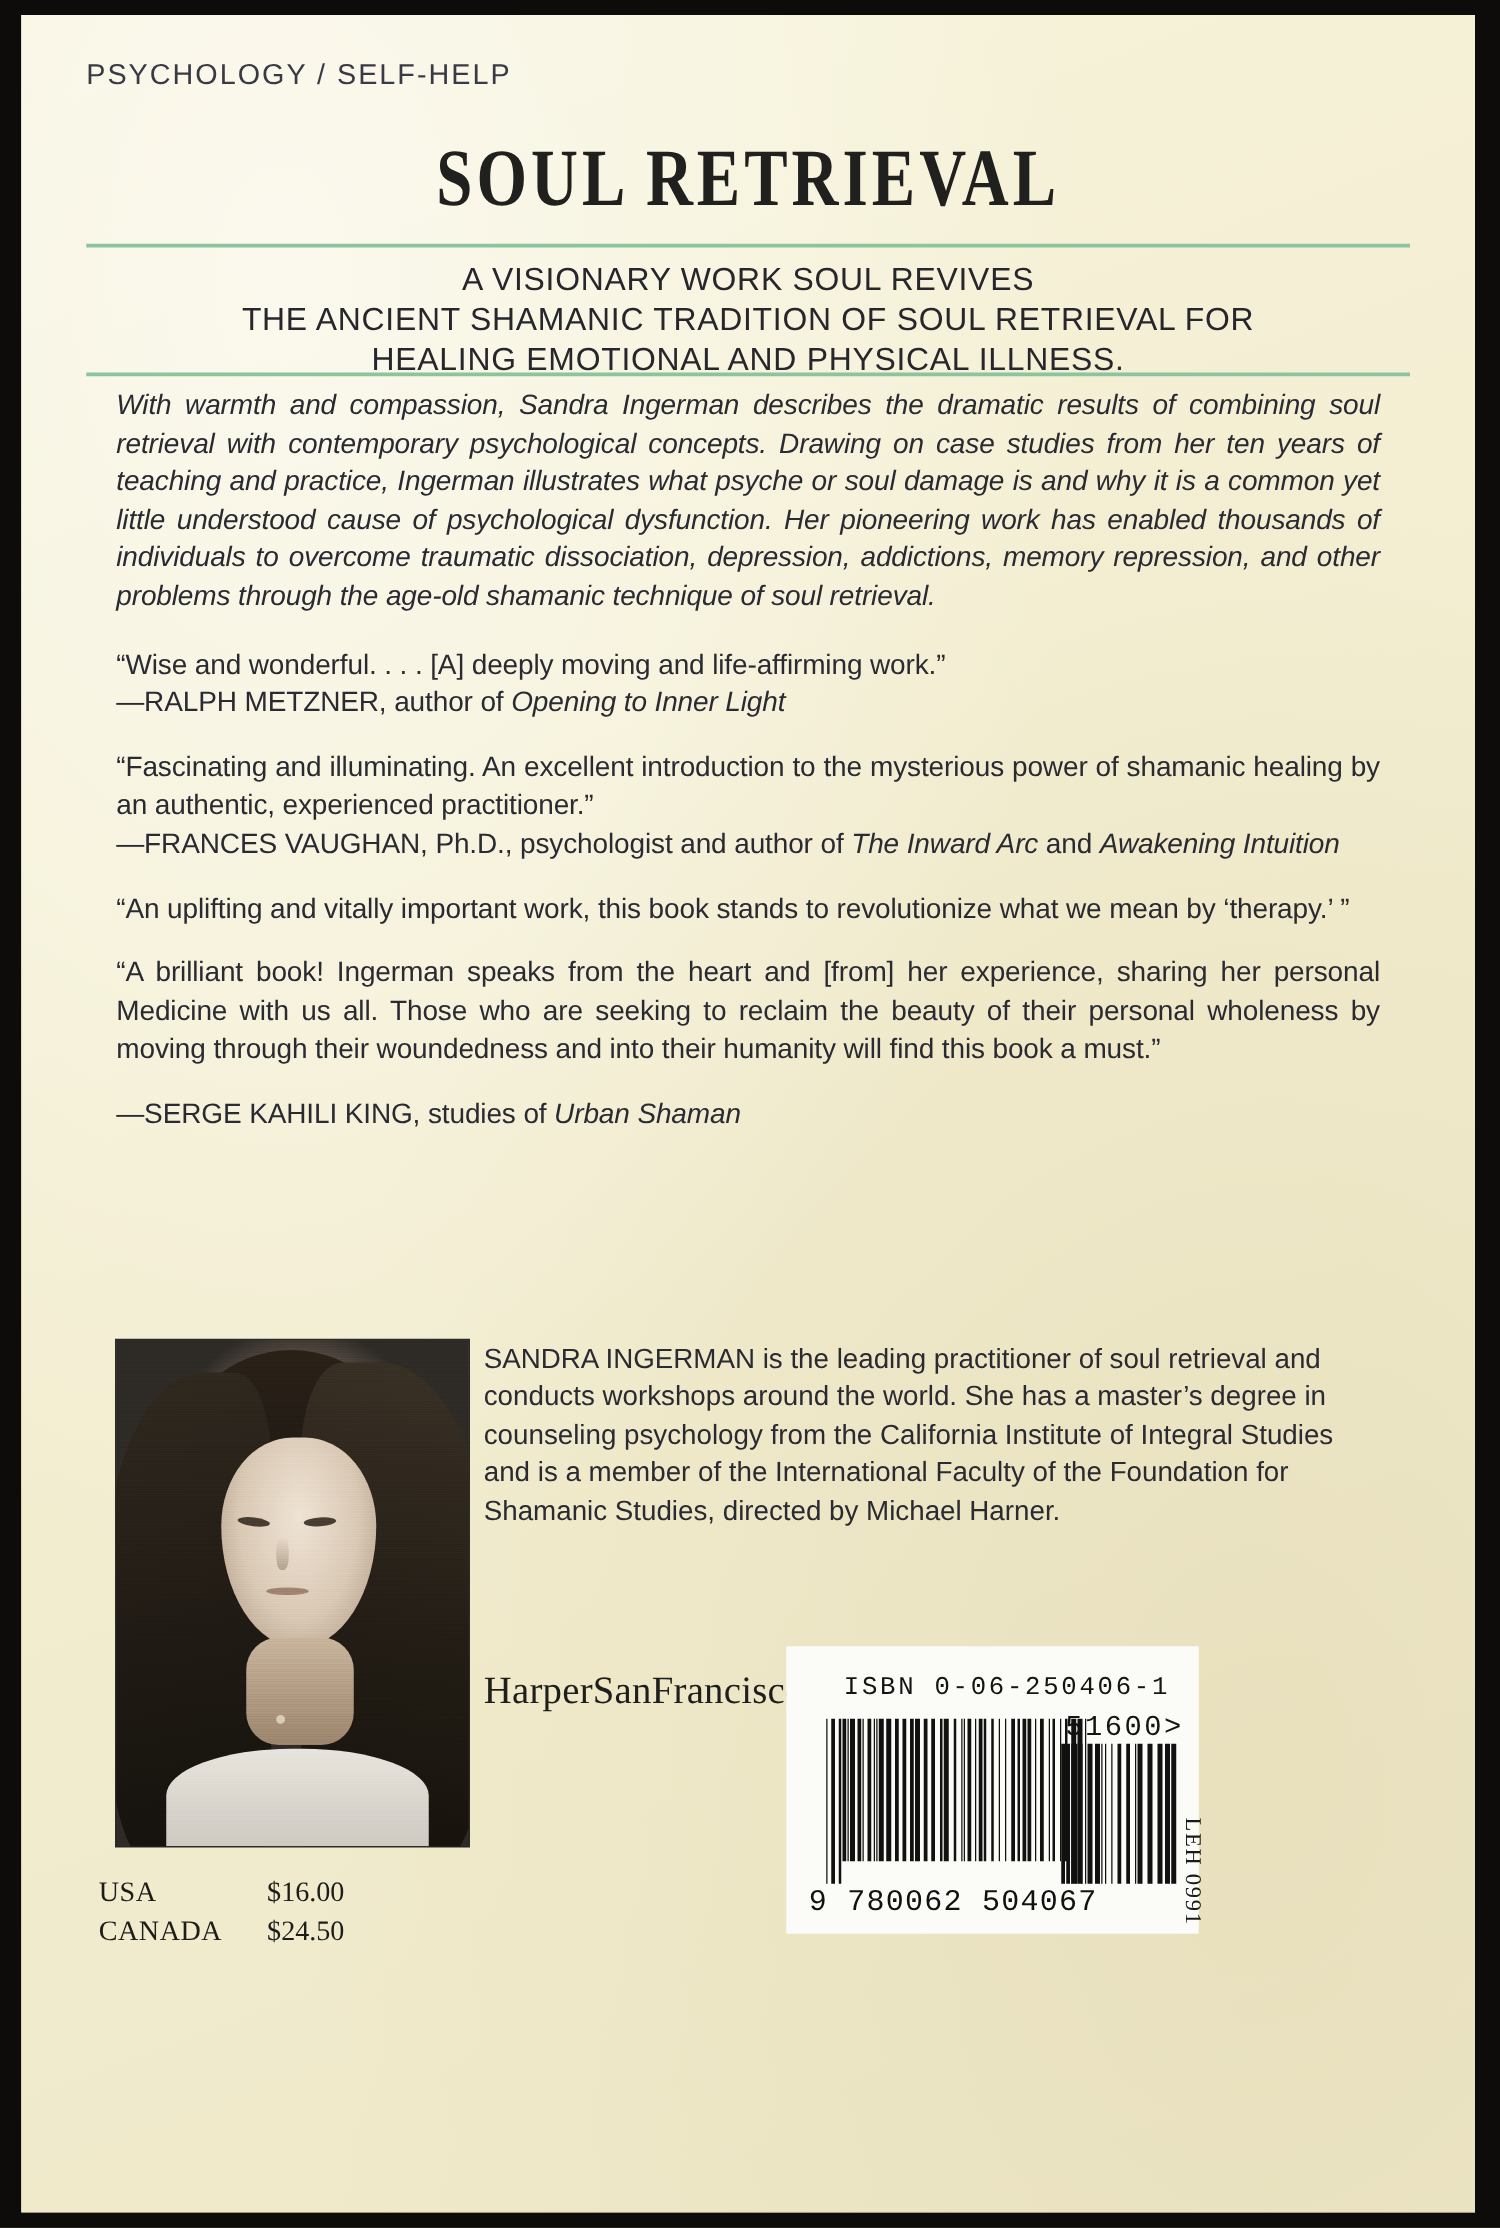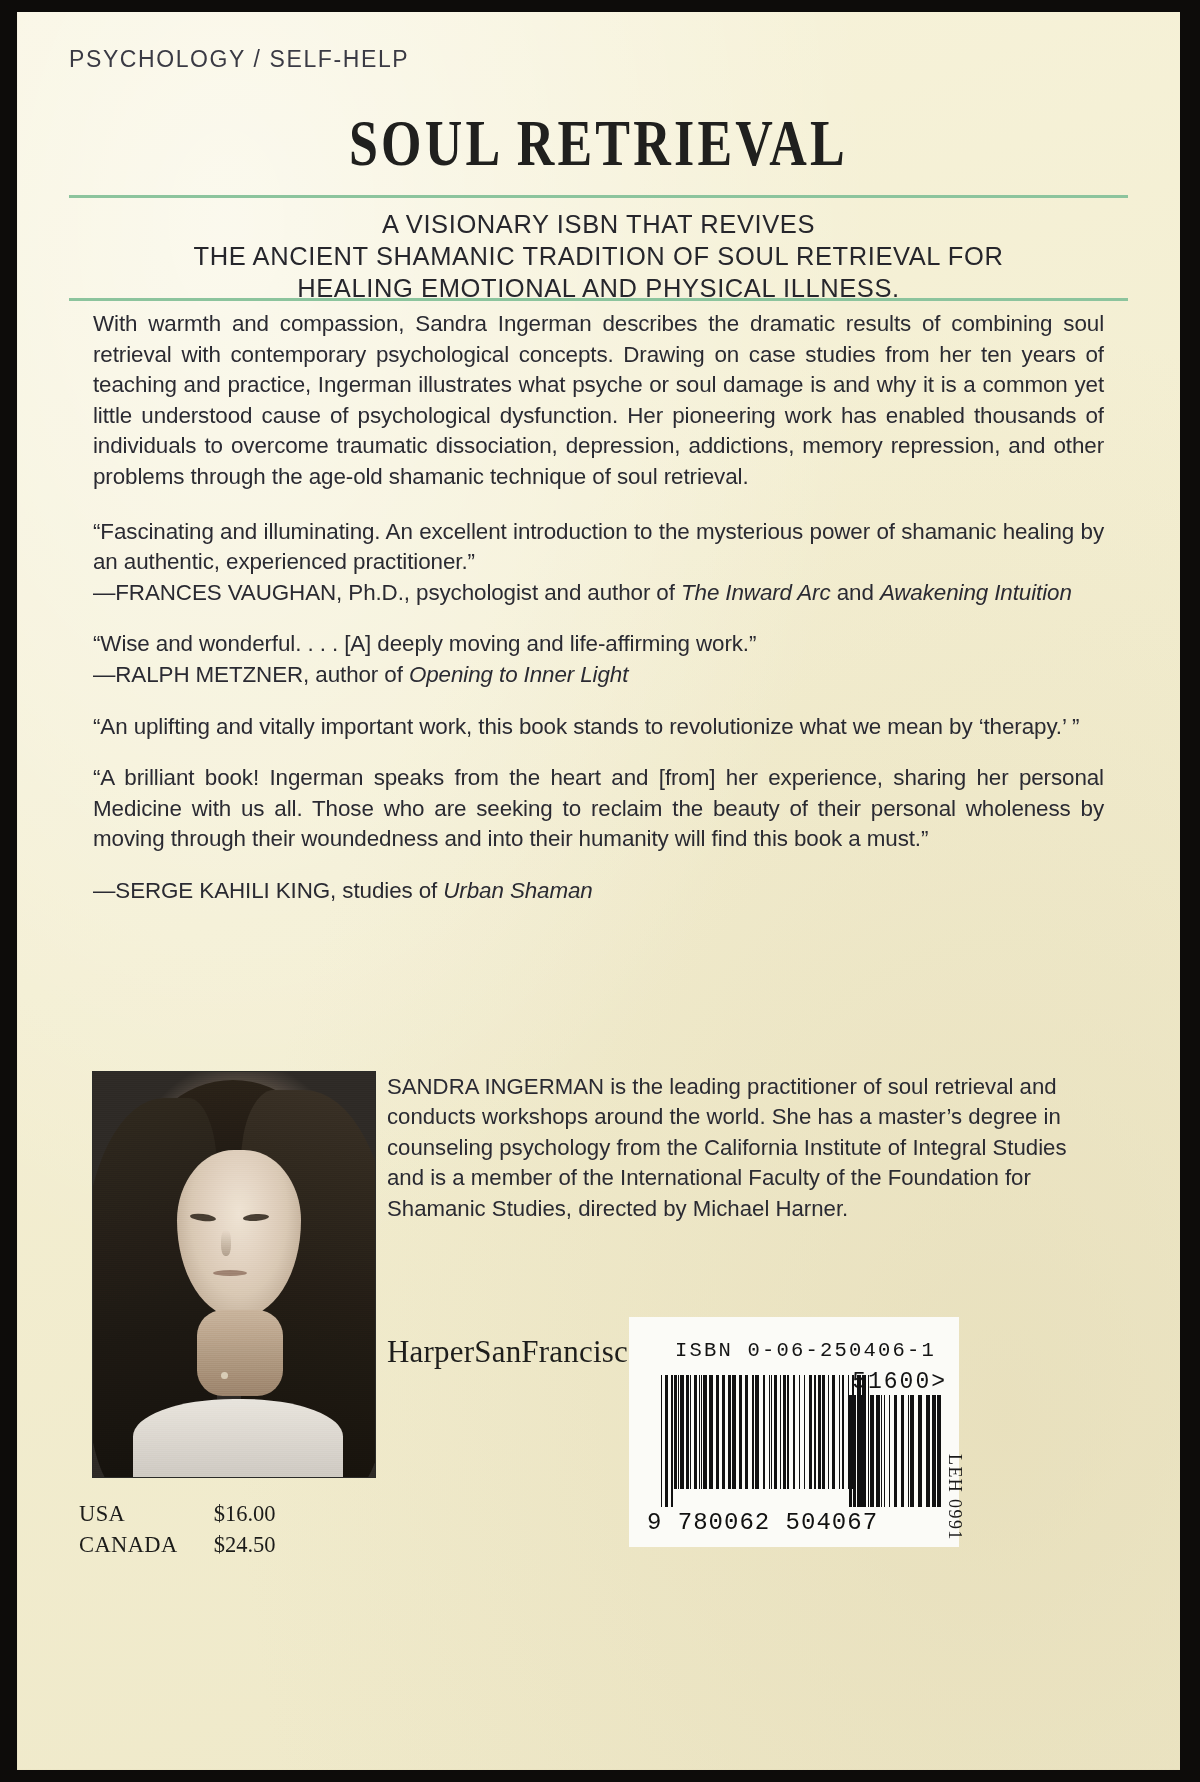--- a/index.html
+++ b/index.html
@@ -49,21 +49,21 @@
   .subtitle{position:absolute;left:52px;right:52px;top:196px;
     text-align:center;color:#26262c;
     font-family:"Liberation Sans", sans-serif;
     font-size:25.5px;line-height:32px;letter-spacing:.6px;font-weight:400;}
 
   
   .body{position:absolute;left:76px;right:76px;top:297px;
     color:#2a2a32;font-size:22.4px;line-height:30.6px;
     font-family:"Liberation Sans", sans-serif;letter-spacing:-.1px;}
   .body p{margin:0 0 20px 0;text-align:justify;}
-  .body p.lead{text-align:justify;margin-bottom:24px;}
+  .body p.lead{text-align:justify;margin-bottom:24px;font-style:italic;}
   .quote{margin:0 0 21px 0;}
   .quote .q{display:block;text-align:justify;}
   .quote .attrib{display:block;}
   .it{font-style:italic;}
 
   
   .photo{position:absolute;left:76px;top:1060px;width:282px;height:405px;
     background:#1b1b1b;overflow:hidden;
     box-shadow:0 0 0 1px #2a2a28;}
   .photo .bg{position:absolute;inset:0;
@@ -150,38 +150,38 @@
 <div class="frame">
   <div class="cover">
     <div class="inner">
 
       <div class="category">PSYCHOLOGY / SELF-HELP</div>
 
       <div class="title">SOUL RETRIEVAL</div>
 
       <div class="rule r1"></div>
       <div class="subtitle">
-        <div>A VISIONARY ISBN THAT REVIVES</div>
+        <div>A VISIONARY WORK SOUL REVIVES</div>
         <div>THE ANCIENT SHAMANIC TRADITION OF SOUL RETRIEVAL FOR</div>
         <div>HEALING EMOTIONAL AND PHYSICAL ILLNESS.</div>
       </div>
       <div class="rule r2"></div>
 
       <div class="body">
 
         <p class="lead">With warmth and compassion, Sandra Ingerman describes the dramatic results of combining soul retrieval with contemporary psychological concepts. Drawing on case studies from her ten years of teaching and practice, Ingerman illustrates what psyche or soul damage is and why it is a common yet little understood cause of psychological dysfunction. Her pioneering work has enabled thousands of individuals to overcome traumatic dissociation, depression, addictions, memory repression, and other problems through the age-old shamanic technique of soul retrieval.</p>
 
         <div class="quote">
+          <span class="q">“Wise and wonderful. . . . [A] deeply moving and life-affirming work.”</span>
+          <span class="attrib"><span>—RALPH METZNER, author of </span><span class="it">Opening to Inner Light</span></span>
+        </div>
+
+        <div class="quote">
           <span class="q">“Fascinating and illuminating. An excellent introduction to the mysterious power of shamanic healing by an authentic, experienced practitioner.”</span>
           <span class="attrib"><span>—FRANCES VAUGHAN, Ph.D., psychologist and author of </span><span class="it">The Inward Arc</span><span> and </span><span class="it">Awakening Intuition</span></span>
-        </div>
-
-        <div class="quote">
-          <span class="q">“Wise and wonderful. . . . [A] deeply moving and life-affirming work.”</span>
-          <span class="attrib"><span>—RALPH METZNER, author of </span><span class="it">Opening to Inner Light</span></span>
         </div>
 
         <div class="quote">
           <span class="q">“An uplifting and vitally important work, this book stands to revolutionize what we mean by ‘therapy.’ ”</span>
         </div>
 
         <div class="quote">
           <span class="q">“A brilliant book! Ingerman speaks from the heart and [from] her experience, sharing her personal Medicine with us all. Those who are seeking to reclaim the beauty of their personal wholeness by moving through their woundedness and into their humanity will find this book a must.”</span>
         </div>
 

